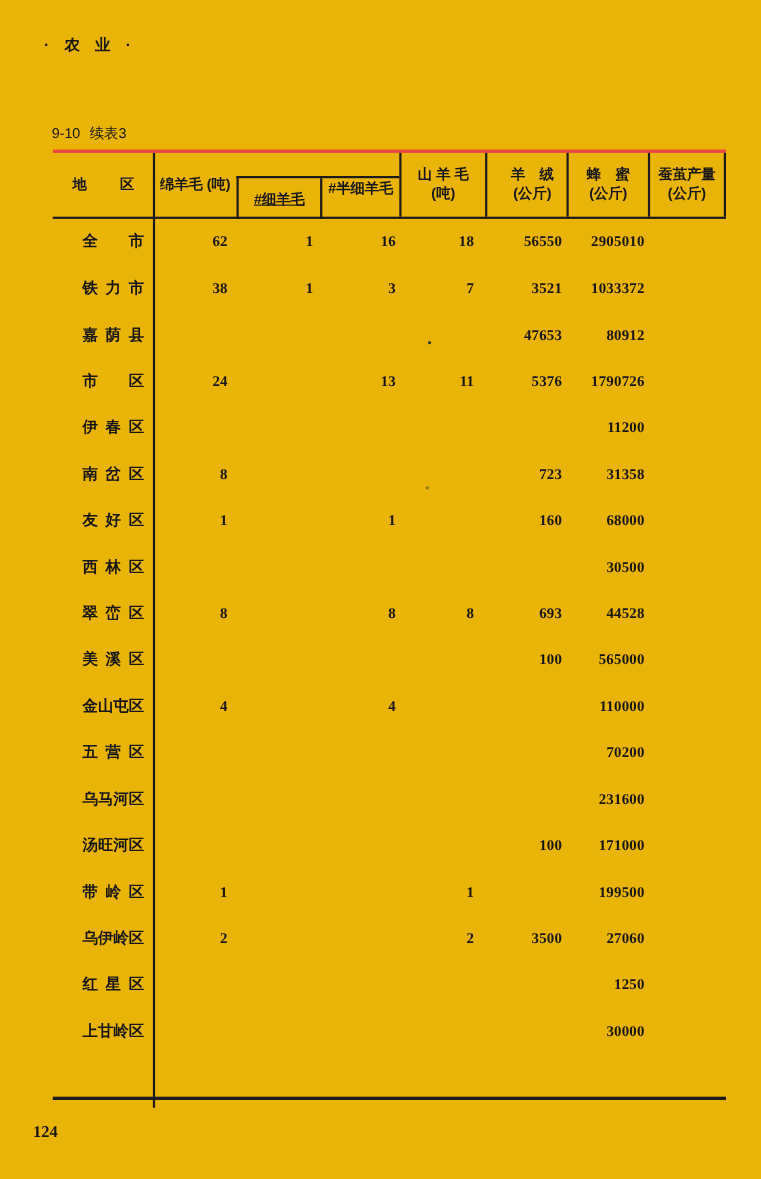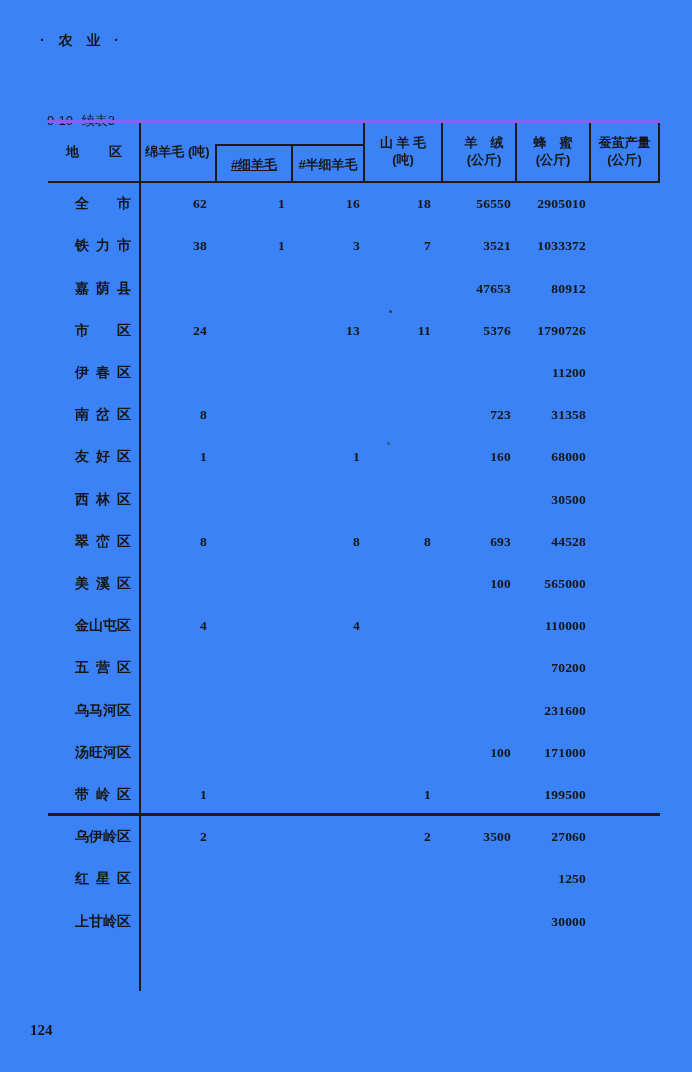--- a/index.html
+++ b/index.html
@@ -1,33 +1,33 @@
 <!DOCTYPE html>
 <html><head>
 <meta charset="utf-8">
 <style>
   * { margin:0; padding:0; box-sizing:border-box; }
   html,body { background:#e8e8e6; }
   .page {
     position:relative; width:692px; height:1072px;
-    background:#3b82f6; color:#161616;
+    background:#eab308; color:#161616;
     font-family:"Liberation Sans", sans-serif;
     overflow:hidden;
   }
   .section-header {
     position:absolute; left:40px; top:32px;
     font-size:14px; font-weight:700; word-spacing:8px; letter-spacing:1px;
   }
   .table-label {
     position:absolute; left:47px; top:112px;
     font-size:13px; font-weight:400; word-spacing:5px;text-align:right;
   }
   .stat-table {
-    position:absolute; left:48px; top:120px; width:612px; height:696px;
-    border-top:3px solid #8b5cf6; border-bottom:3px solid #1b1b1b;
+    position:absolute; left:48px; top:136px; width:612px; height:864px;
+    border-top:3px solid #ef4444; border-bottom:3px solid #1b1b1b;
   }
   
   .vline-region {
     position:absolute; left:91px; top:0; width:2px; height:868px;
     background:#1b1b1b; z-index:3;
   }
   
   .thead {
     position:relative; width:612px; height:60px;
     border-bottom:2px solid #1b1b1b;
@@ -39,21 +39,21 @@
   .h-goat   { left:315px; width:78px; border-left:2px solid #1b1b1b; }
   .h-cash   { left:393px; width:74px; border-left:2px solid #1b1b1b;padding-left:10px; }
   .h-honey  { left:467px; width:74px; border-left:2px solid #1b1b1b; }
   .h-cocoon { left:541px; width:71px; border-left:2px solid #1b1b1b; border-right:2px solid #1b1b1b; }
   .h-subbox {
     position:absolute; left:167px; top:21px; width:148px; height:39px;
     border-top:2px solid #1b1b1b; border-left:2px solid #1b1b1b;
     display:flex;
   }
   .h-sub1 { width:74px; display:flex; align-items:center; justify-content:center;text-decoration:underline; }
-  .h-sub2 { flex:1; border-left:2px solid #1b1b1b; display:flex; align-items:center; justify-content:center; }
+  .h-sub2 { flex:1; border-left:2px solid #1b1b1b; display:flex; align-items:flex-start; justify-content:center; }
   .jchars { display:inline-block; width:56px; text-align:justify; text-align-last:justify; }
   
   .tbody {
     width:612px; height:802px;
     display:grid; grid-template-rows:repeat(19, 1fr);
   }
   .trow {
     display:grid;
     grid-template-columns:92px 75px 75px 73px 78px 74px 74px 71px;
   }

